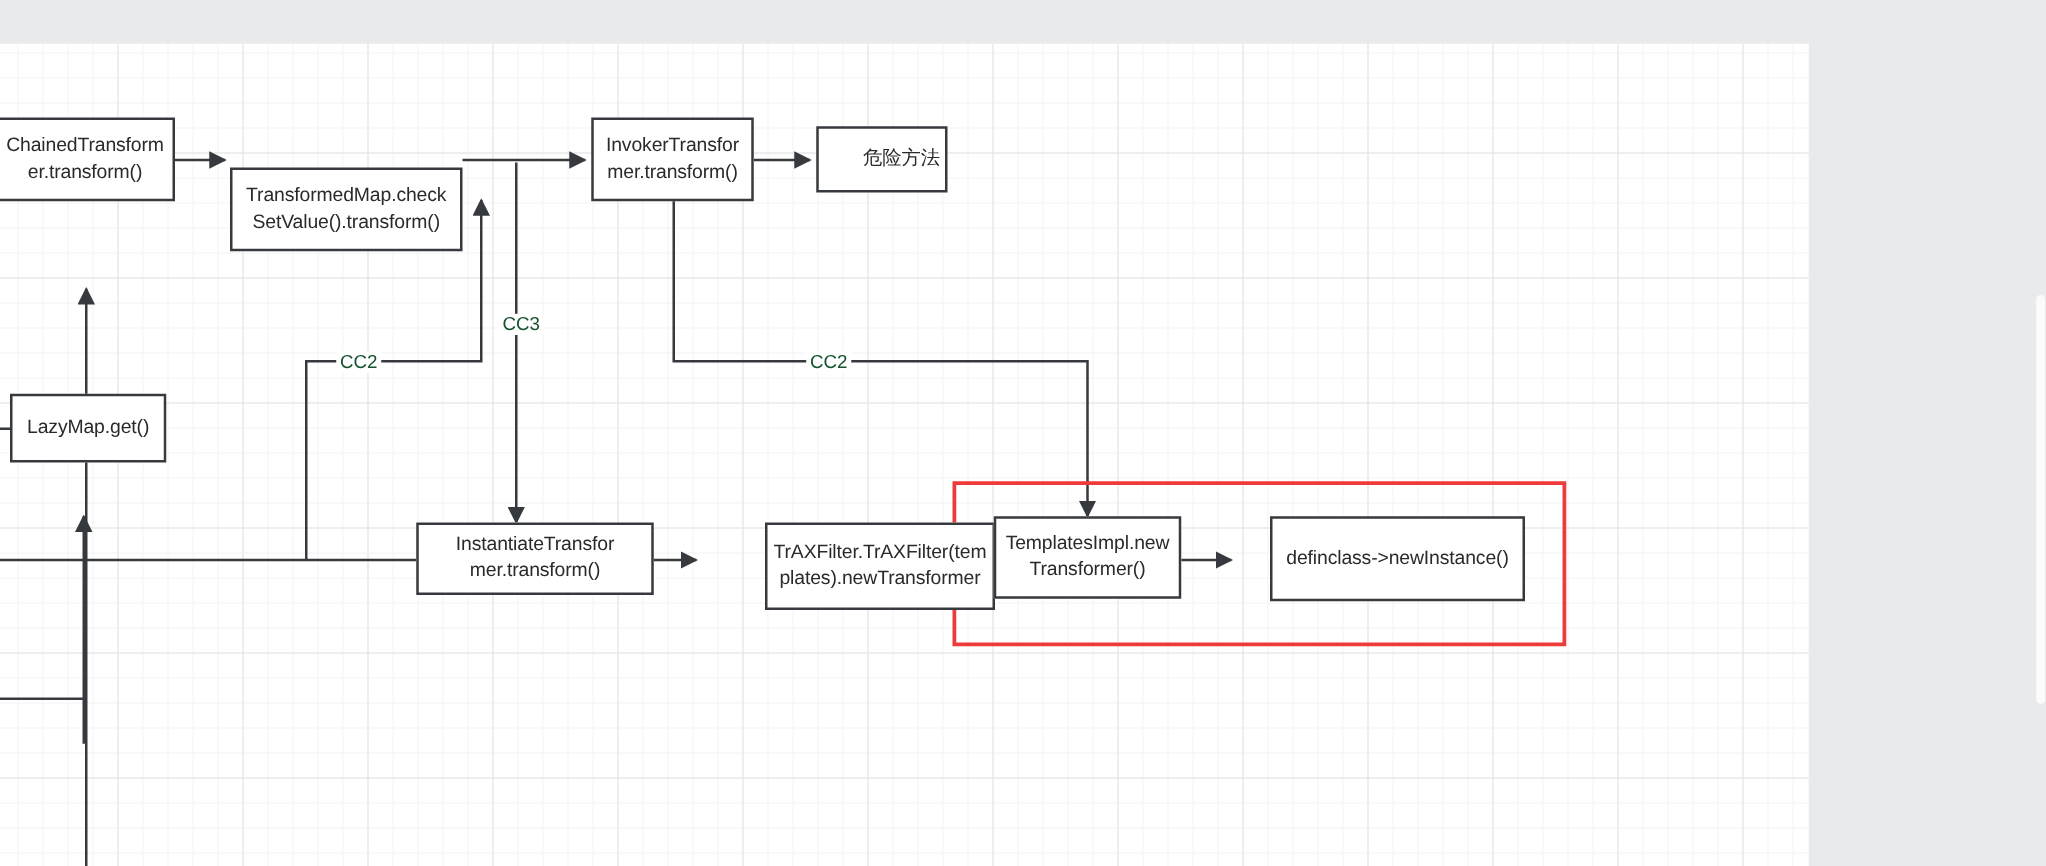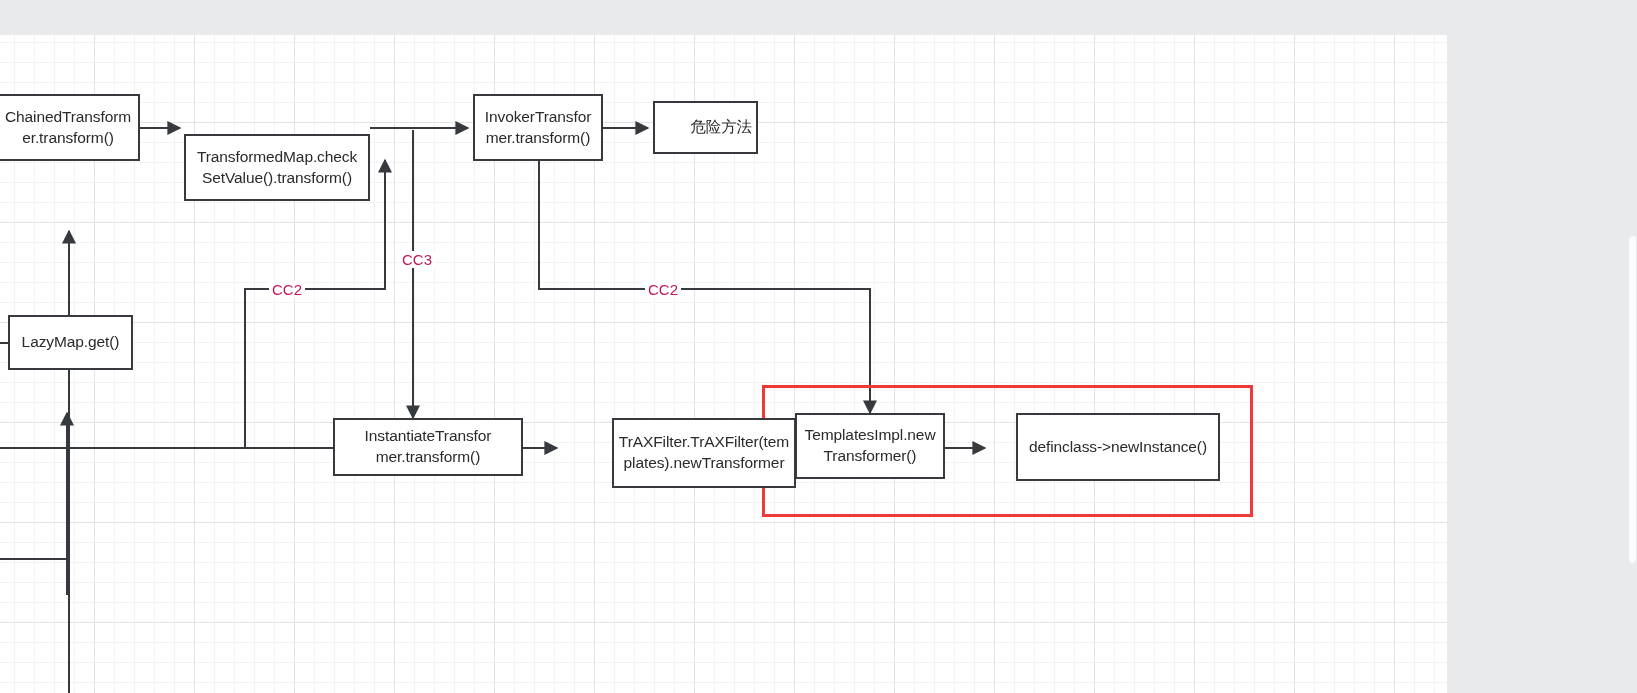--- a/index.html
+++ b/index.html
@@ -81,21 +81,21 @@
     box-sizing: border-box;
     border: 3px solid #ef3a3a;
     background: transparent;
     z-index: 2;
   }
 
   
   .edge-label {
     position: absolute;
     background: #ffffff;
-    color: #be185d;
+    color: #14532d;
     font-family: "Liberation Sans", sans-serif;
     font-size: 15px;
     line-height: 1;
     padding: 1px 3px;
     z-index: 4;
     white-space: nowrap;
   }
 
   
   #vscrollbar {

